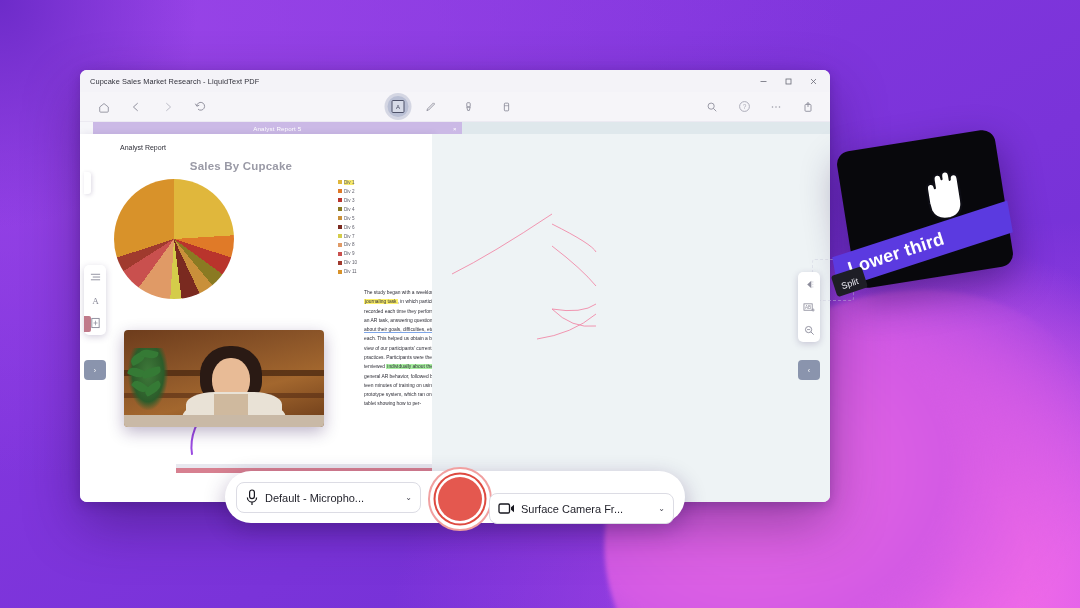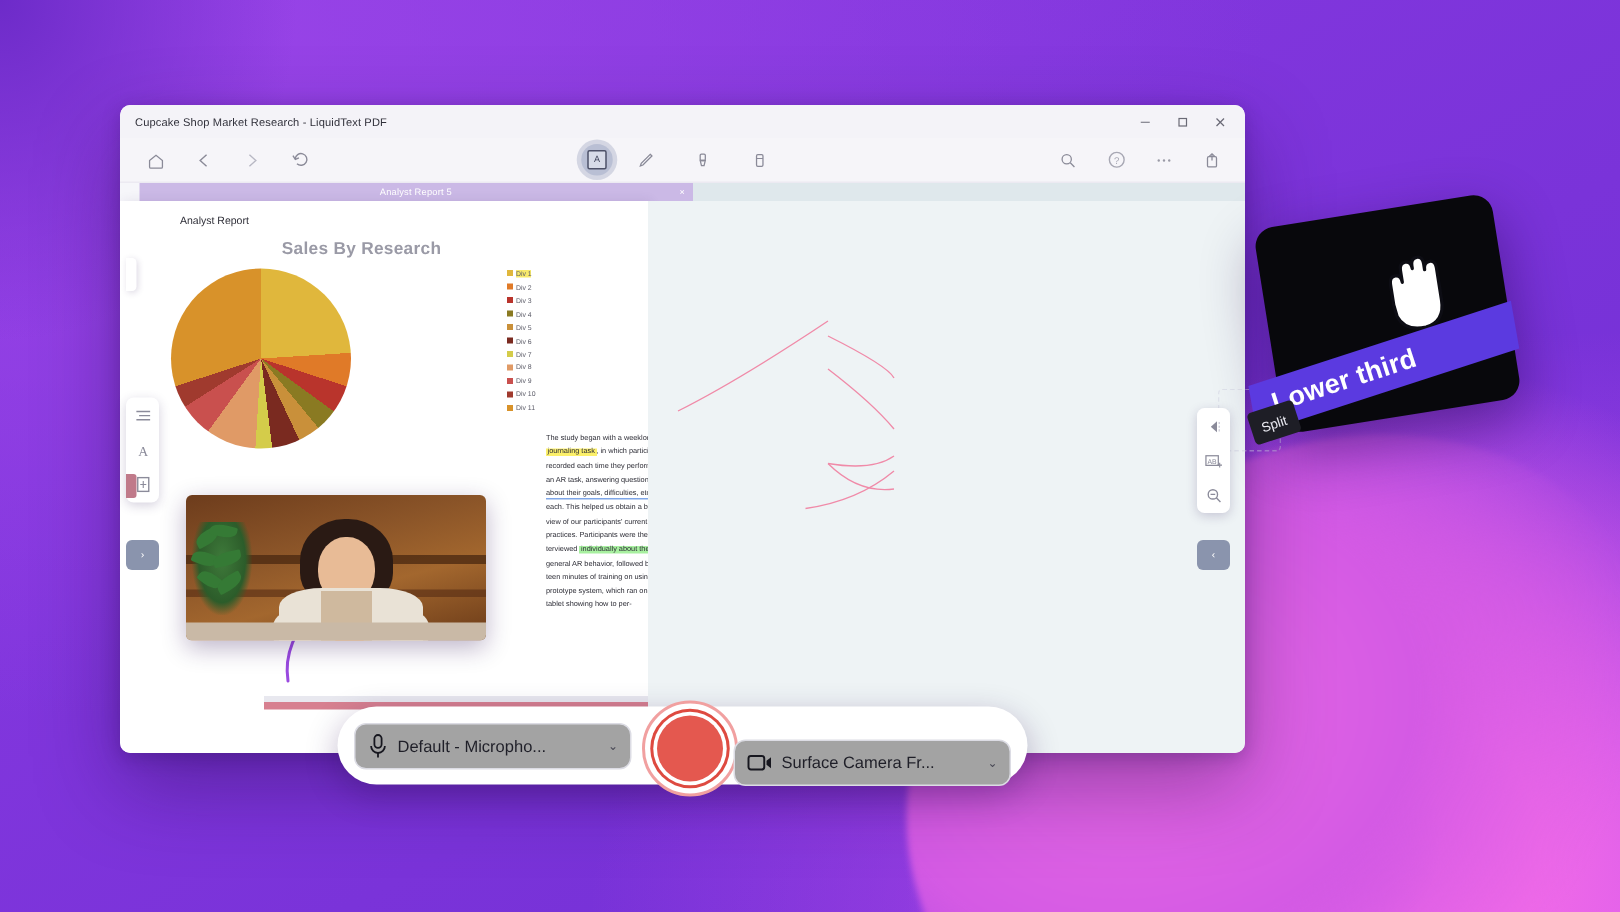--- a/index.html
+++ b/index.html
@@ -125,21 +125,21 @@
   .wc-shirt{position:absolute;left:28px;top:48px;width:34px;height:40px;background:#cfb99e;}
   .wc-arm{position:absolute;top:62px;width:26px;height:26px;background:#e9e2d6;border-radius:40%;}
   .wc-hand{position:absolute;left:36px;top:70px;width:22px;height:14px;background:#e3b48e;border-radius:45%;}
   .wc-table{position:absolute;left:0;bottom:0;width:100%;height:12px;background:#c9b9a6;}
 
   
   .recbar{position:absolute;left:225px;top:471px;width:460px;height:52px;z-index:20;
     display:flex;align-items:center;}
   .rec-pill{position:absolute;left:0;top:0;width:460px;height:52px;background:#fff;
     border-radius:26px;box-shadow:0 7px 22px rgba(40,10,80,.30);}
-  .rec-sel{position:absolute;height:31px;background:#a3a3a3;border:1px solid #dcdce4;
+  .rec-sel{position:absolute;height:31px;background:#ffffff;border:1px solid #dcdce4;
     border-radius:8px;display:flex;align-items:center;padding:0 8px;box-sizing:border-box;
     gap:6px;}
   .rec-sel-l{left:11px;top:11px;width:185px;}
   .rec-sel-r{left:264px;top:22px;width:185px;}
   .rec-label{font-size:11px;color:#1f1f28;flex:1;white-space:nowrap;overflow:hidden;}
   .rec-chev{font-size:8px;color:#4a4a56;}
   .rec-btn{position:absolute;left:203px;top:-4px;width:60px;height:60px;border-radius:50%;
     border:2.5px solid #f1a0a0;background:#fff;display:flex;align-items:center;justify-content:center;}
   .rec-dot{width:44px;height:44px;border-radius:50%;background:#e4584f;
     box-shadow:0 0 0 2.5px #fff, 0 0 0 4.5px #de4a40;}
@@ -165,21 +165,21 @@
 
 <div class="bg">
   <div class="bg-dark"></div>
   <div class="bg-swirl2"></div>
   <div class="bg-swirl"></div>
 </div>
 
 <div class="window">
 
   <div class="titlebar">
-    <span class="title-text">Cupcake Shop Market Research - LiquidText PDF</span>
+    <span class="title-text">Cupcake Sales Market Research - LiquidText PDF</span>
     <div class="win-ctrls">
       <div class="win-btn">
         <svg width="9" height="9" viewBox="0 0 9 9">
             <line x1="1.5" y1="4.5" x2="7.5" y2="4.5" stroke="#6a6a76" stroke-width="0.8"></line>
           </svg>
       </div>
       <div class="win-btn">
         <svg width="9" height="9" viewBox="0 0 9 9">
             <rect x="2" y="2" width="5" height="5" fill="none" stroke="#6a6a76" stroke-width="0.8"></rect>
           </svg>
@@ -277,21 +277,21 @@
       <span class="tab-label">Analyst Report 5</span>
       <span class="tab-x">×</span>
     </div>
     <div class="tab-rest"></div>
   </div>
 
   <div class="body-area">
 
     <div class="docpane">
       <div class="doc-head">Analyst Report</div>
-      <div class="chart-title">Sales By Research</div>
+      <div class="chart-title">Sales By Cupcake</div>
 
       <div class="pie-wrap">
         <div class="pie" style="background: conic-gradient(rgb(224, 183, 60) 0deg, rgb(224, 183, 60) 86.4deg, rgb(224, 122, 40) 86.4deg, rgb(224, 122, 40) 108deg, rgb(185, 52, 44) 108deg, rgb(185, 52, 44) 126deg, rgb(138, 122, 34) 126deg, rgb(138, 122, 34) 140.4deg, rgb(201, 144, 58) 140.4deg, rgb(201, 144, 58) 154.8deg, rgb(122, 42, 32) 154.8deg, rgb(122, 42, 32) 172.8deg, rgb(212, 204, 74) 172.8deg, rgb(212, 204, 74) 183.6deg, rgb(224, 154, 102) 183.6deg, rgb(224, 154, 102) 216deg, rgb(201, 80, 78) 216deg, rgb(201, 80, 78) 237.6deg, rgb(160, 58, 46) 237.6deg, rgb(160, 58, 46) 252deg, rgb(216, 146, 42) 252deg, rgb(216, 146, 42) 360deg);"></div>
       </div>
 
       <div class="legend">
           <div class="lg-row">
             <span class="lg-sw" style="background: rgb(224, 183, 60);"></span>
             <span class="lg-tx lg-hl">Div 1</span>
           </div>

